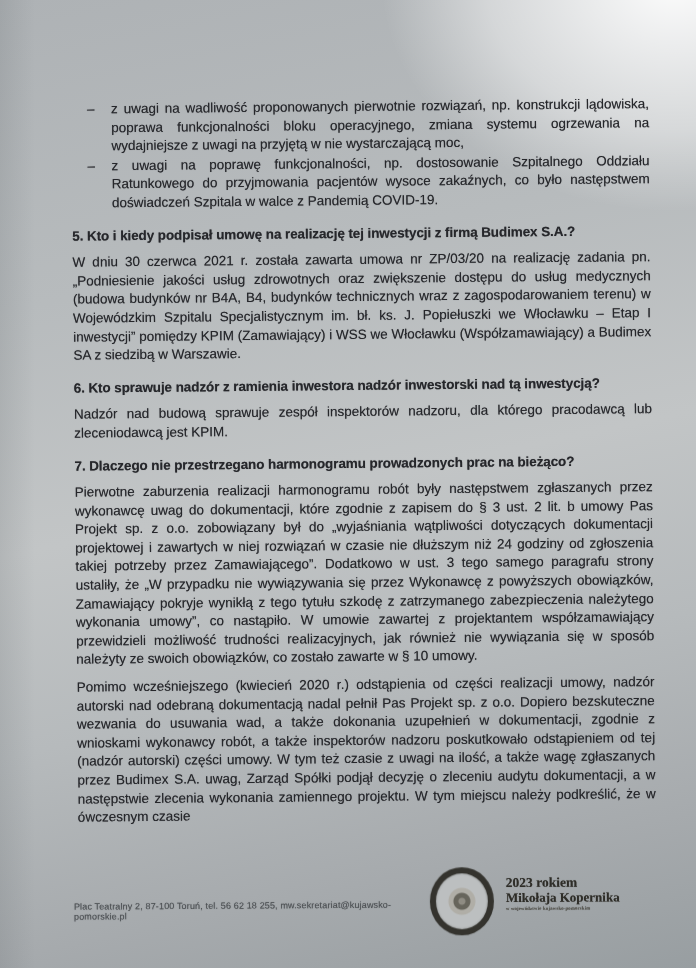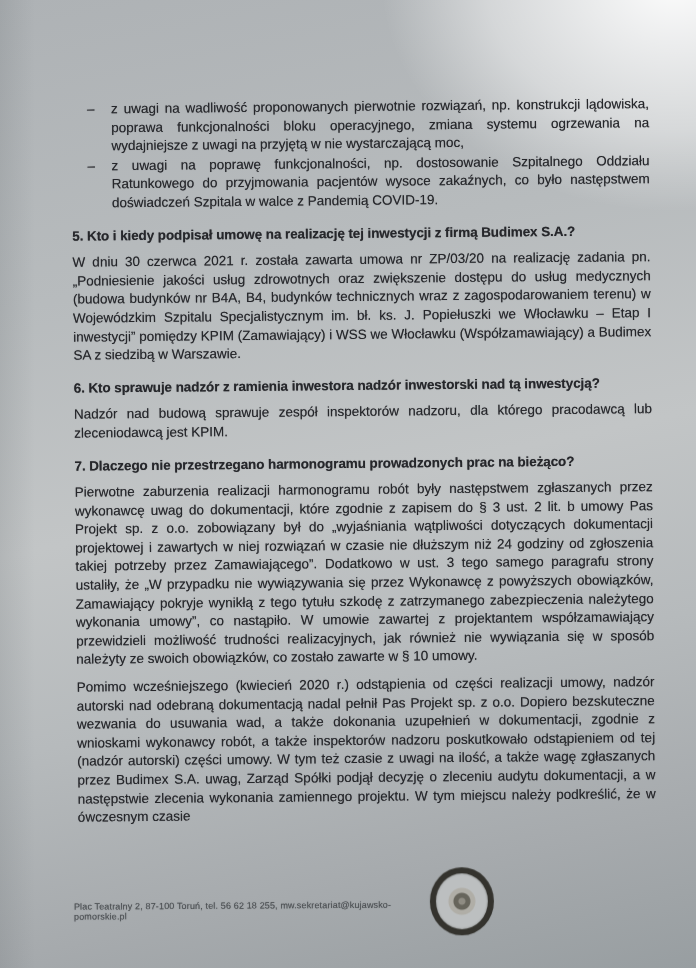--- a/index.html
+++ b/index.html
@@ -148,15 +148,20 @@
     <p class="answer">Pierwotne zaburzenia realizacji harmonogramu robót były następstwem zgłaszanych przez wykonawcę uwag do dokumentacji, które zgodnie z zapisem do § 3 ust. 2 lit. b umowy Pas Projekt sp. z o.o. zobowiązany był do „wyjaśniania wątpliwości dotyczących dokumentacji projektowej i zawartych w niej rozwiązań w czasie nie dłuższym niż 24 godziny od zgłoszenia takiej potrzeby przez Zamawiającego”. Dodatkowo w ust. 3 tego samego paragrafu strony ustaliły, że „W przypadku nie wywiązywania się przez Wykonawcę z powyższych obowiązków, Zamawiający pokryje wynikłą z tego tytułu szkodę z zatrzymanego zabezpieczenia należytego wykonania umowy”, co nastąpiło. W umowie zawartej z projektantem współzamawiający przewidzieli możliwość trudności realizacyjnych, jak również nie wywiązania się w sposób należyty ze swoich obowiązków, co zostało zawarte w § 10 umowy.</p>
     <p class="answer">Pomimo wcześniejszego (kwiecień 2020 r.) odstąpienia od części realizacji umowy, nadzór autorski nad odebraną dokumentacją nadal pełnił Pas Projekt sp. z o.o. Dopiero bezskuteczne wezwania do usuwania wad, a także dokonania uzupełnień w dokumentacji, zgodnie z wnioskami wykonawcy robót, a także inspektorów nadzoru poskutkowało odstąpieniem od tej (nadzór autorski) części umowy. W tym też czasie z uwagi na ilość, a także wagę zgłaszanych przez Budimex S.A. uwag, Zarząd Spółki podjął decyzję o zleceniu audytu dokumentacji, a w następstwie zlecenia wykonania zamiennego projektu. W tym miejscu należy podkreślić, że w ówczesnym czasie</p>
 
   </div>
 
   <div class="footer">
     <div class="footer-address">Plac Teatralny 2, 87-100 Toruń, tel. 56 62 18 255, mw.sekretariat@kujawsko-pomorskie.pl</div>
 
     <div class="seal"></div>
 
+    <div class="logo-text">
+      <div class="logo-line1">2023 rokiem</div>
+      <div class="logo-line2">Mikołaja Kopernika</div>
+      <div class="logo-line3">w województwie kujawsko-pomorskim</div>
+    </div>
   </div>
 
 </div>
 
 </body></html>

